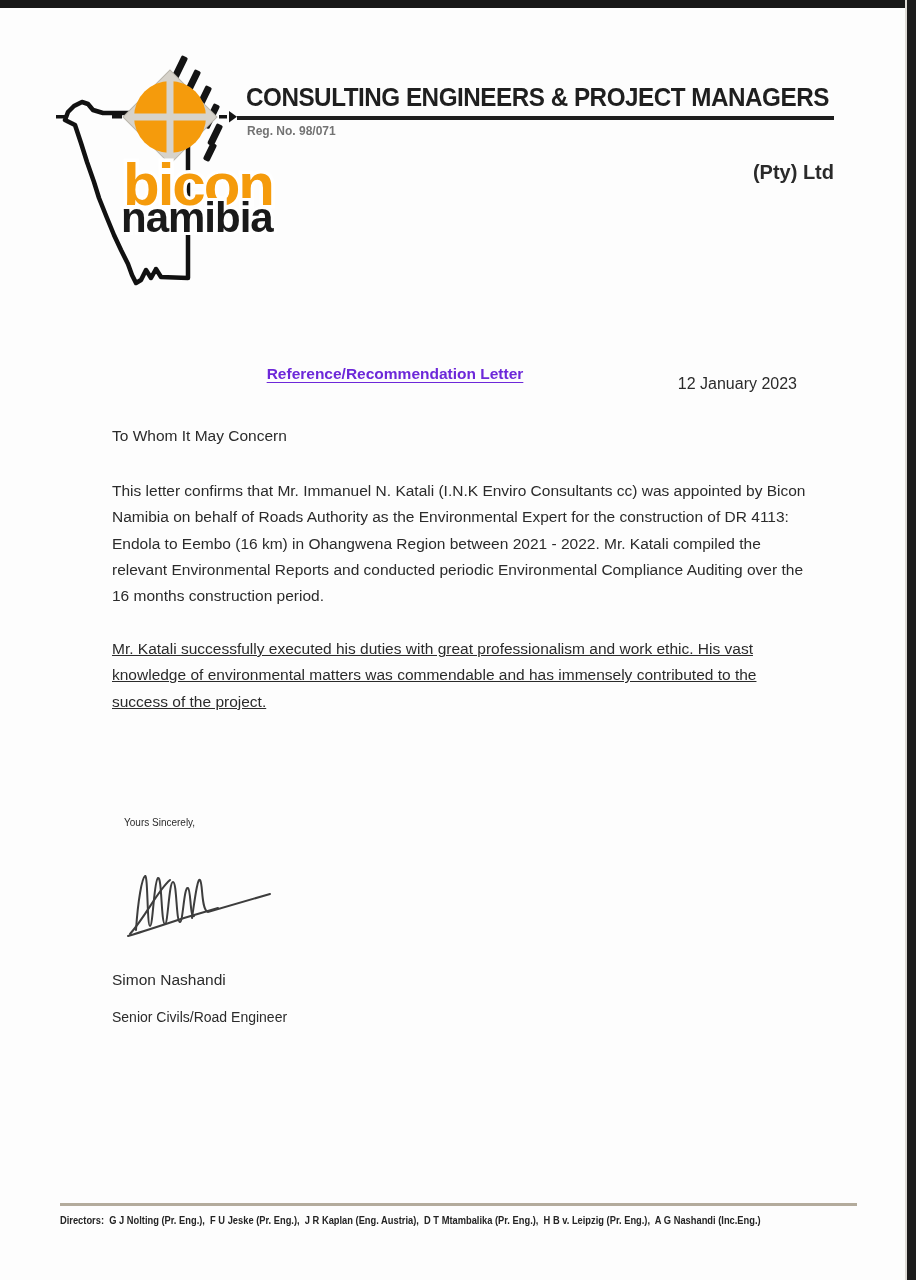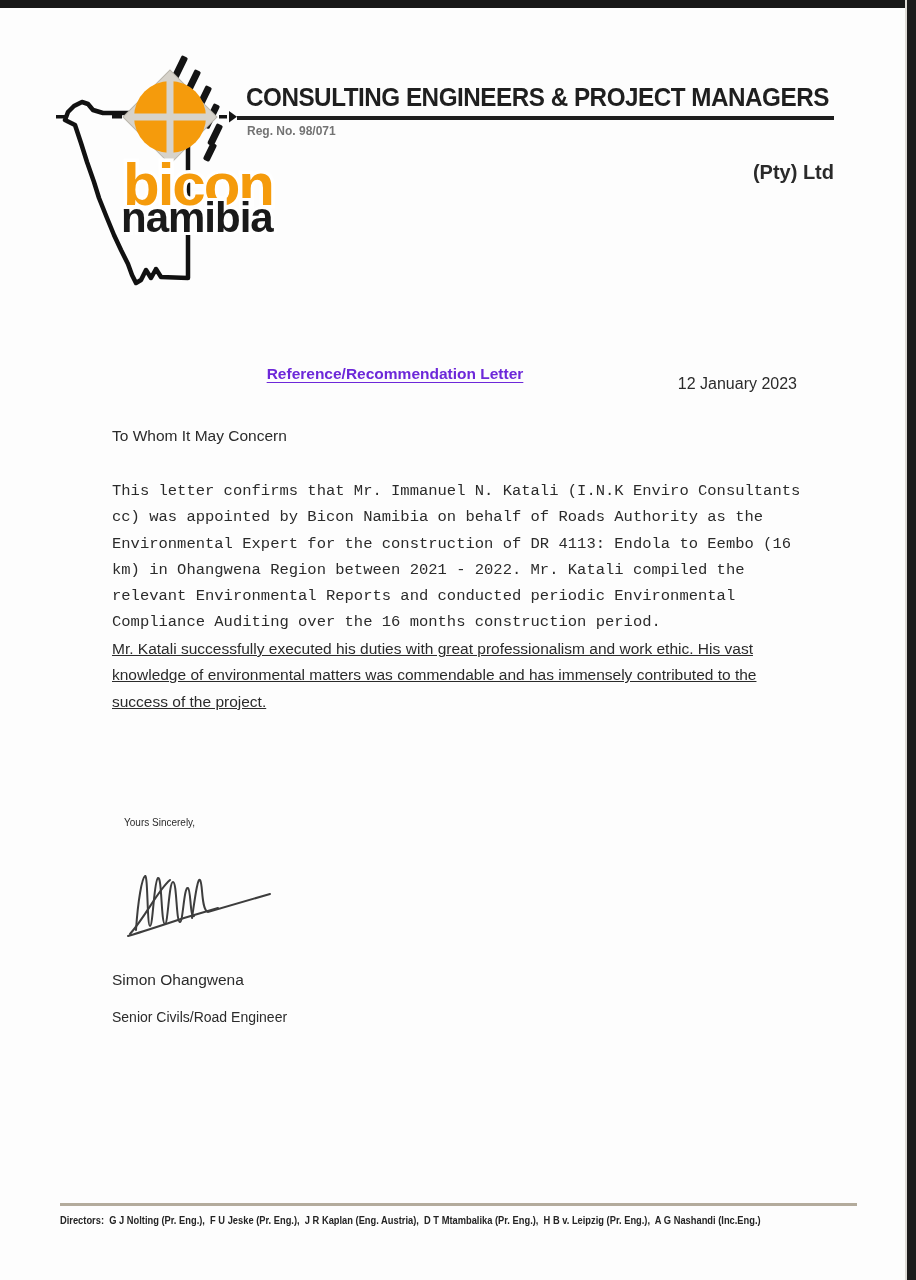--- a/index.html
+++ b/index.html
@@ -20,21 +20,21 @@
   .reg-no{left:247px;top:124px;font-size:12px;font-weight:bold;color:#737373;}
   .pty-ltd{right:82px;top:121px;font-size:20px;font-weight:600;color:#2a2a2a;margin-top:40px;}
   .address{right:82px;top:160px;text-align:right;font-size:12.5px;font-weight:600;
     color:#333;line-height:18.7px;}
   
   .date{right:119px;top:335px;font-size:16px;margin-top:40px;}
   .letter-title{left:112px;top:365px;width:566px;text-align:center;font-size:15.5px;
     font-weight:bold;text-decoration:underline;text-underline-offset:3px;color:#6d28d9;}
   .salutation{left:112px;top:427px;font-size:15.5px;}
   .para{left:112px;width:702px;font-size:15.5px;line-height:26.3px;margin:0;}
-  .para1{top:478px;font-family:Liberation Mono, monospace;} .para2{top:636px;text-decoration:underline;} .para3{top:745px;}
+  .para1{top:478px;} .para2{top:636px;text-decoration:underline;} .para3{top:745px;}
   .closing{left:124px;top:817px;font-size:10px;}
   .signature{left:118px;top:860px;width:170px;height:85px;}
   .sig-name{left:112px;top:971px;font-size:15.5px;}
   .sig-title{left:112px;top:1009px;font-size:14px;text-align:center;}
   
   .footer-rule{left:60px;top:1203px;width:797px;height:3px;background:#b3ab9c;}
   .footer-text{left:60px;top:1214px;font-size:11.5px;font-weight:bold;color:#242424;
     white-space:pre;transform:scaleX(0.81);transform-origin:left top;}
 </style>
 </head>
@@ -96,19 +96,19 @@
 
   <svg class="abs signature" viewBox="0 0 170 85">
     <g fill="none" stroke="#3d3d3d" stroke-width="2" stroke-linecap="round">
       <path d="M18,70 C20,40 24,18 27,16 C30,14 29,66 32,66 C35,66 36,20 40,18 C44,16 43,64 47,64 C50,64 51,22 55,22 C59,22 58,62 62,62 C65,62 66,26 70,28 C73,30 72,58 76,56"></path>
       <path d="M74,58 C78,30 80,18 82,20 C85,23 83,50 90,52 L152,34"></path>
       <path d="M10,76 C30,70 48,64 66,58 L100,48"></path>
       <path d="M12,74 C28,56 40,30 52,20"></path>
     </g>
   </svg>
 
-  <div class="abs sig-name">Simon Ohangwena</div>
+  <div class="abs sig-name">Simon Nashandi</div>
   <div class="abs sig-title">Senior Civils/Road Engineer</div>
 
   <div class="abs footer-rule"></div>
   <div class="abs footer-text">Directors:  G J Nolting (Pr. Eng.),  F U Jeske (Pr. Eng.),  J R Kaplan (Eng. Austria),  D T Mtambalika (Pr. Eng.),  H B v. Leipzig (Pr. Eng.),  A G Nashandi (Inc.Eng.)</div>
 
 </div>
 
 </body></html>

